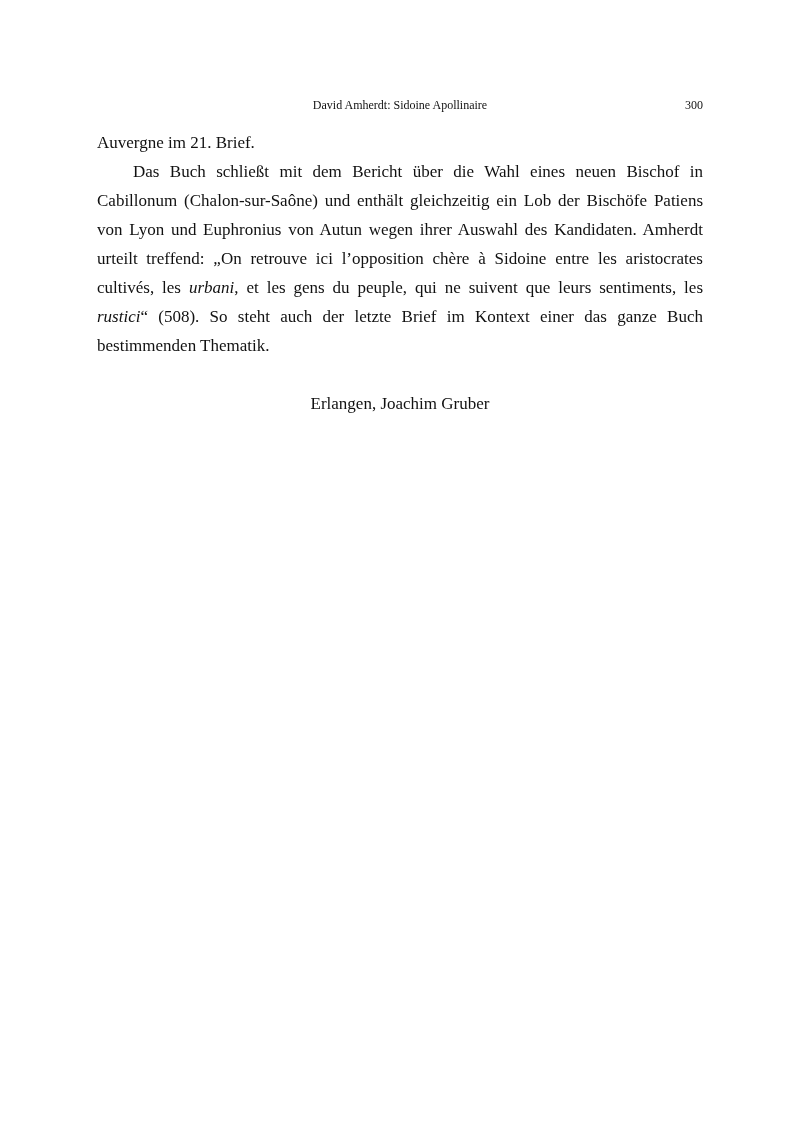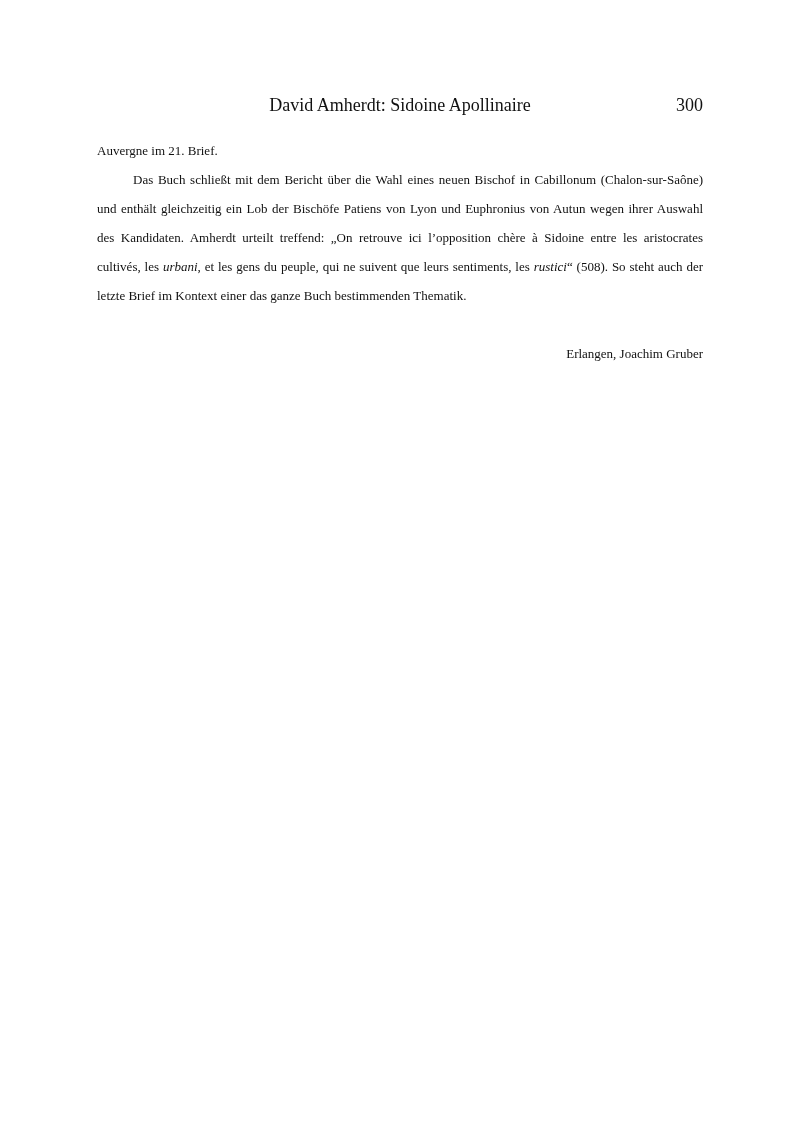--- a/index.html
+++ b/index.html
@@ -17,51 +17,51 @@
   .page {
     box-sizing: border-box;
     width: 799px;
     height: 1131px;
     padding: 97px 96px 0 97px;
     background: #ffffff;
   }
   .running-header {
     position: relative;
     height: 17px;
-    margin-bottom: 22px;
-    font-size: 18px;
+    margin-bottom: 14px;
+    font-size: 12px;
     line-height: 17px;
   }
   .running-title {
     display: block;
     text-align: center;
   }
   .page-number {
     position: absolute;
     top: 0;
     right: 0;
   }
   .document-body {
-    font-size: 13px;
+    font-size: 17px;
     line-height: 29px;
   }
   .para {
     margin: 0;
     text-align: justify;
     text-justify: inter-word;
   }
   .italic {
     font-style: italic;
   }
   .signature {
     margin-top: 29px;
   }
   .sig-line {
     margin: 0;
-    text-align: right;
+    text-align: center;
   }
 </style>
 </head>
 <body>
 
 <div class="page">
   <div class="running-header">
     <span class="running-title">David Amherdt: Sidoine Apollinaire</span>
     <span class="page-number">300</span>
   </div>

